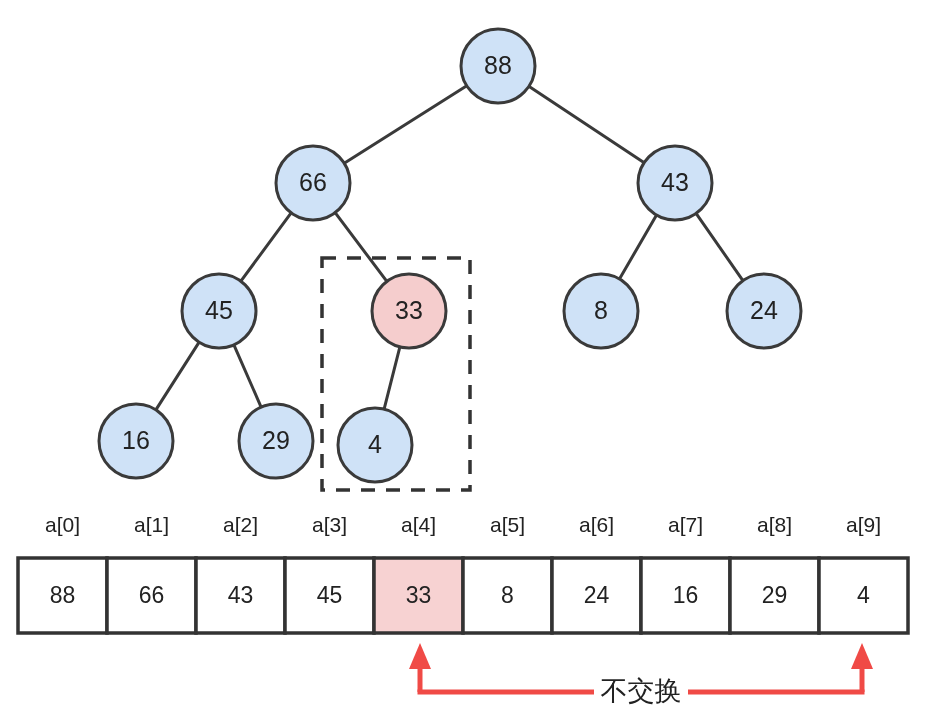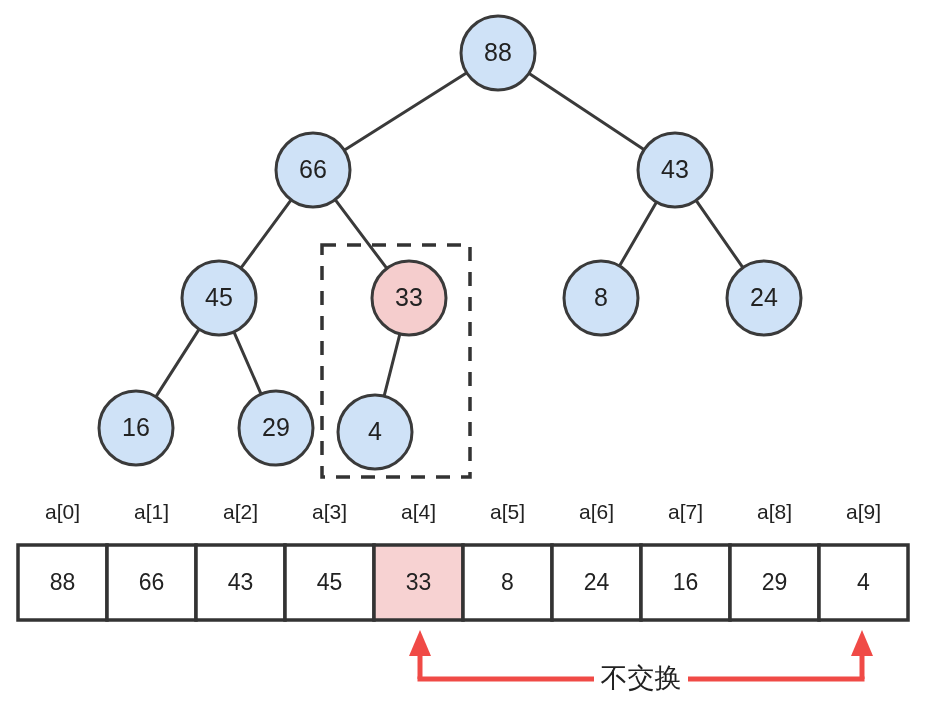--- a/index.html
+++ b/index.html
@@ -11,21 +11,21 @@
     width: 930px;
     height: 714px;
     font-family: "Liberation Sans", "DejaVu Sans", sans-serif;
     color: #222222;
     position: relative;
     overflow: hidden;
   }
   #stage {
     position: absolute;
     left: 0;
-    top: 0;
+    top: 13px;
     width: 930px;
     height: 636px;
   }
   svg#figure {
     position: absolute;
     left: 0;
     top: 0;
     width: 930px;
     height: 714px;
   }

